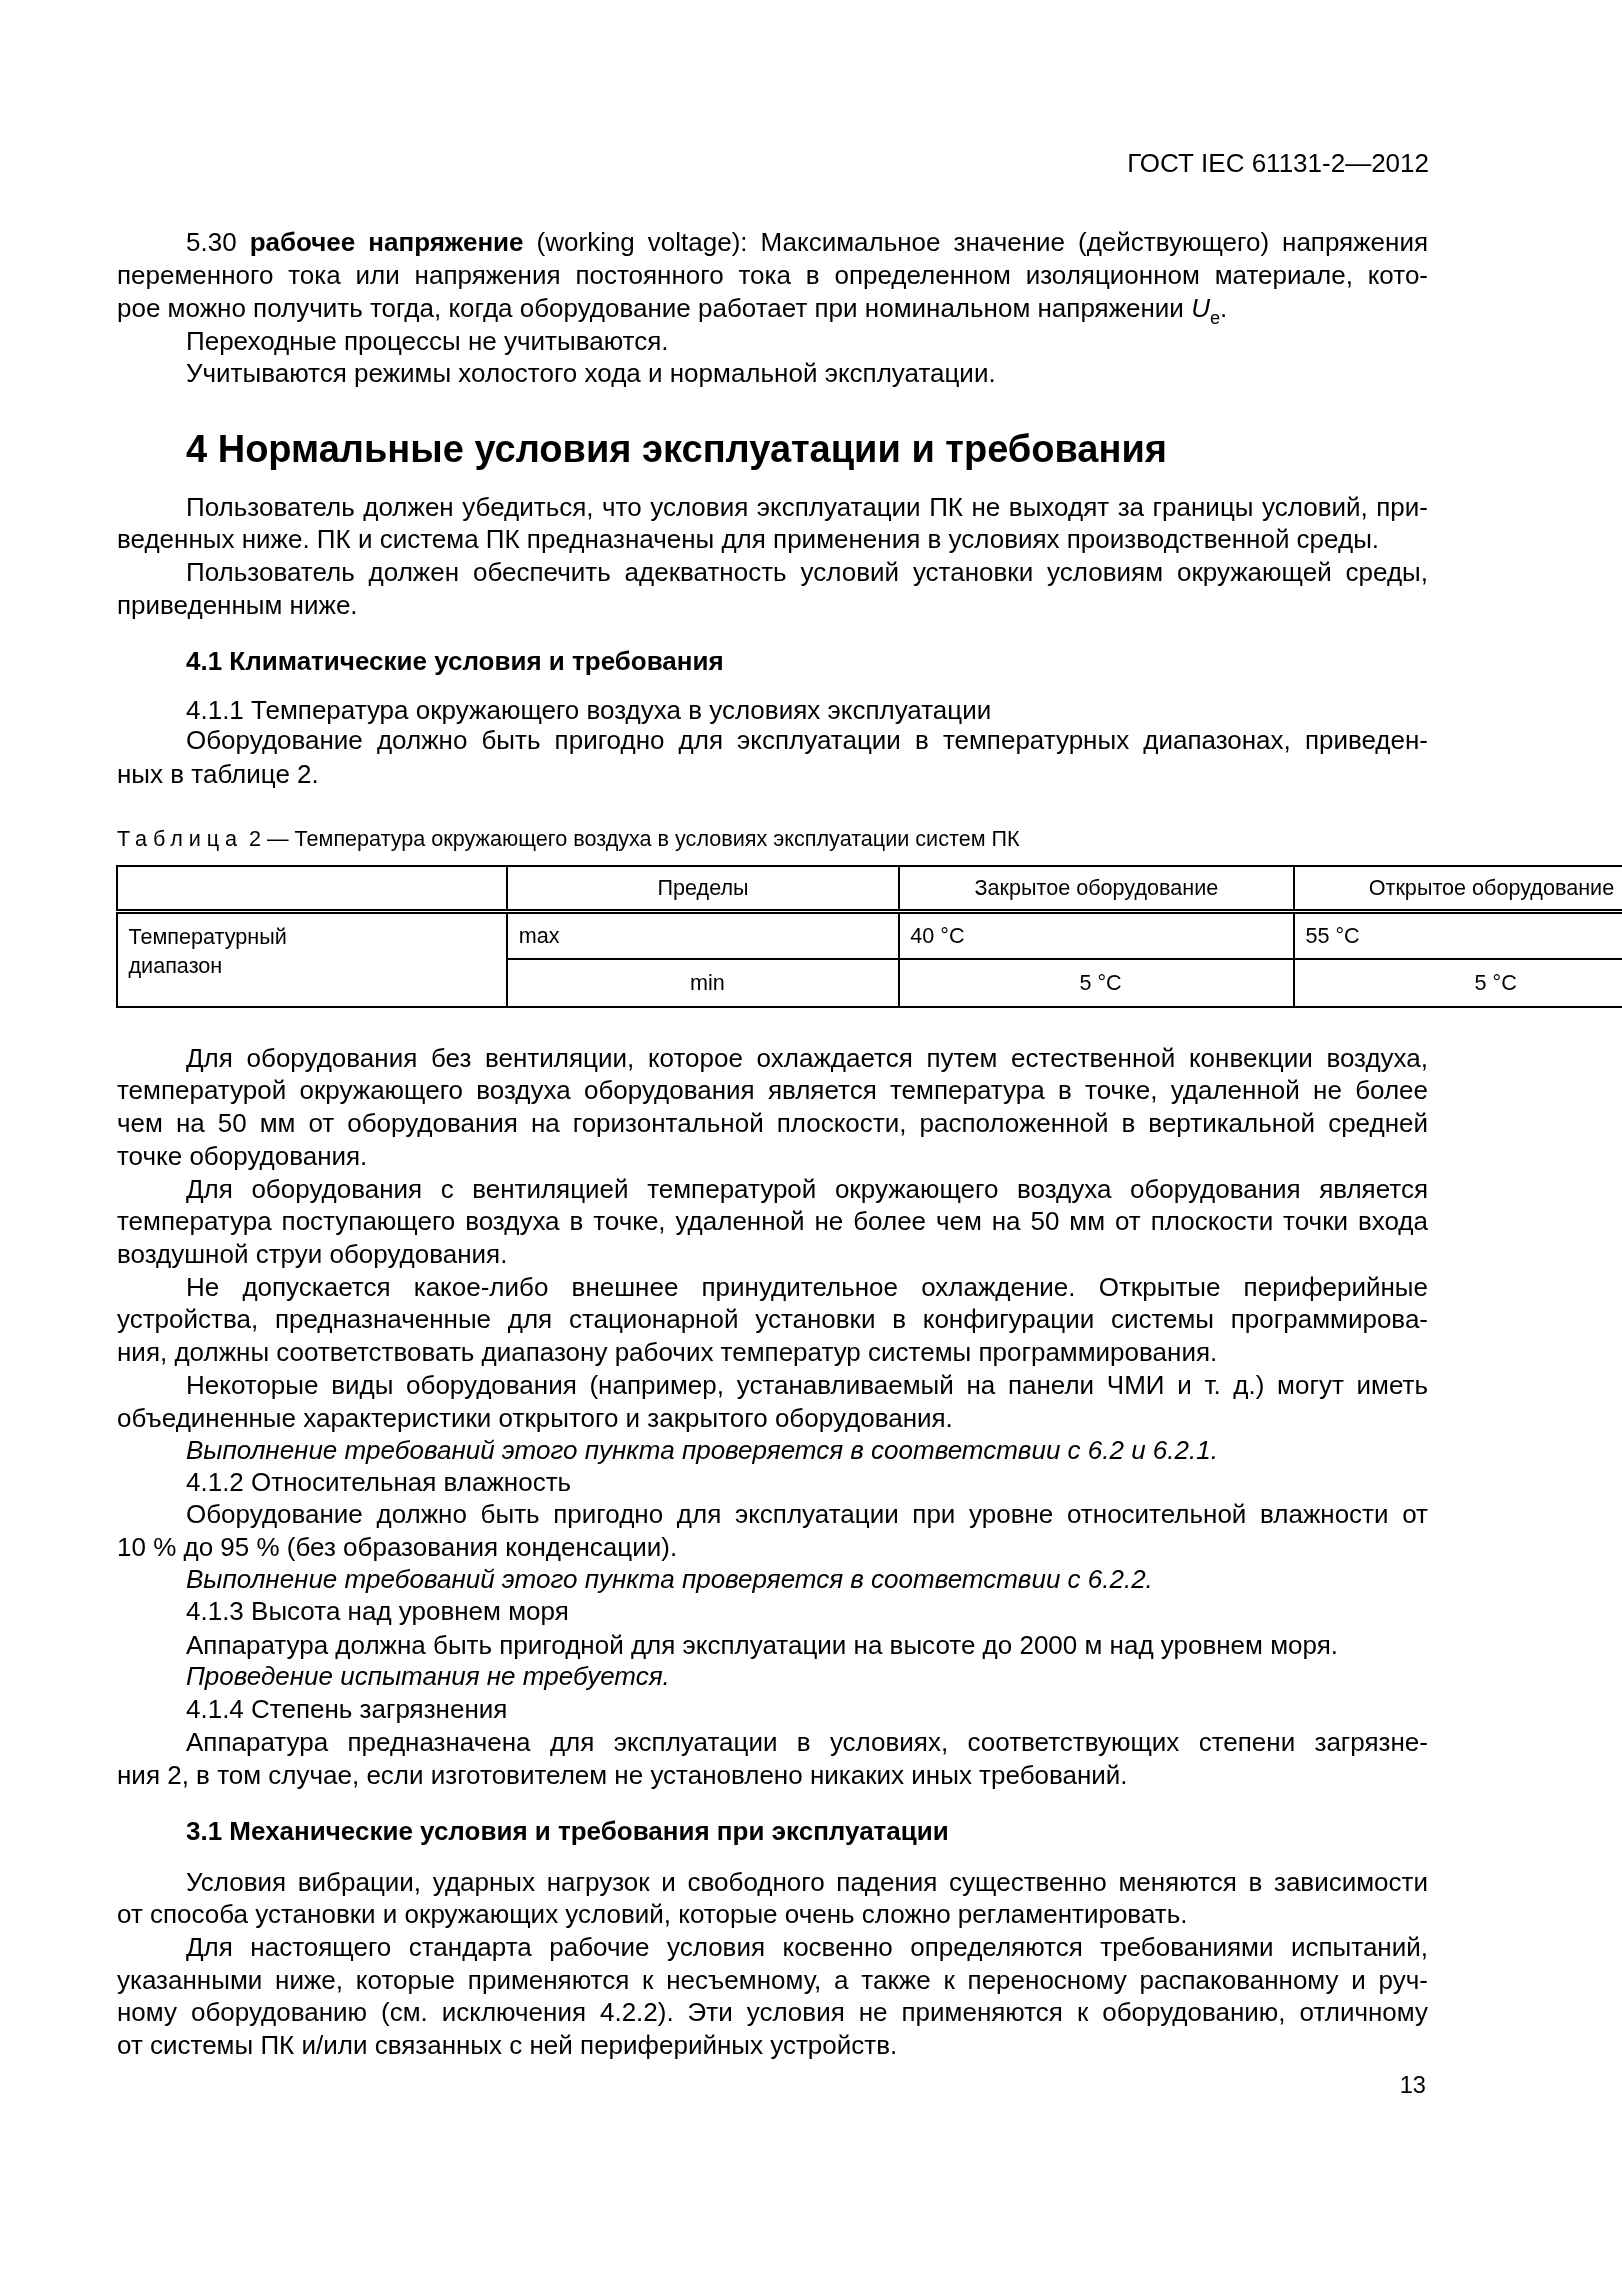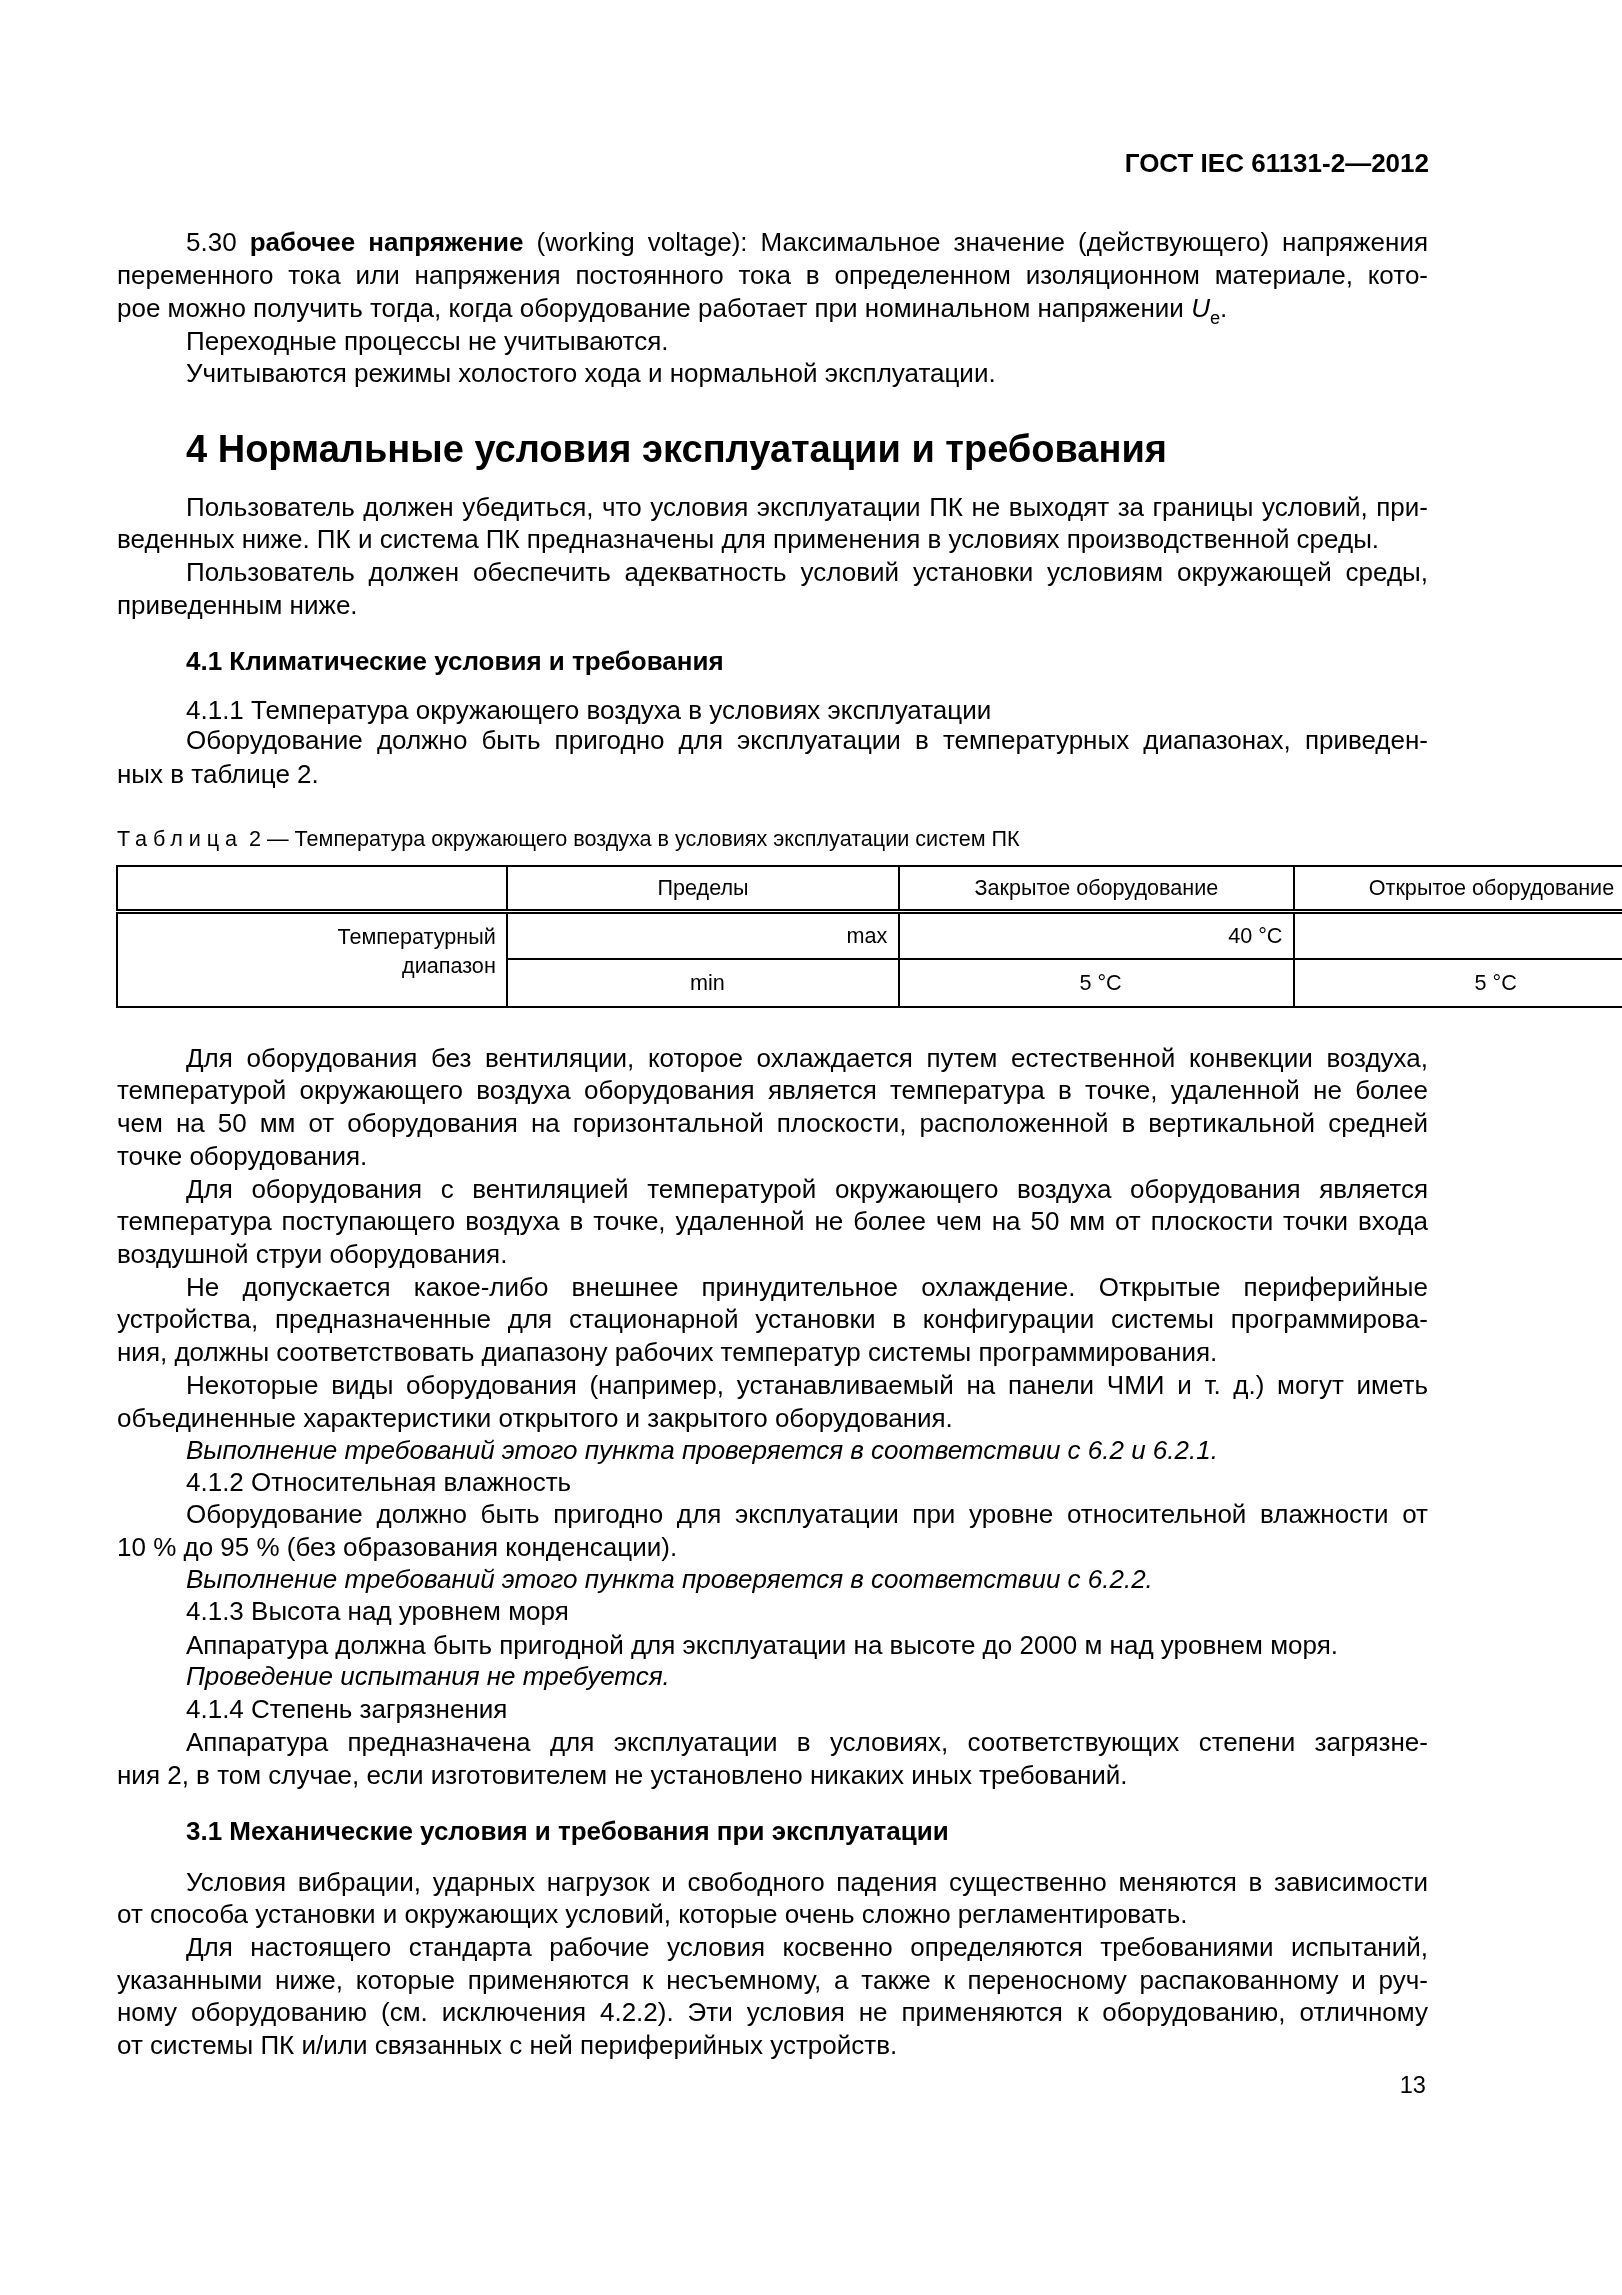--- a/index.html
+++ b/index.html
@@ -1,35 +1,35 @@
 <!DOCTYPE html>
 <html style="font-size:10.5px"><head>
 <meta charset="utf-8">
 <style>
   html, body { margin: 0; padding: 0; background: #ffffff; }
   body { width: 1623px; height: 2295px; position: relative; overflow: hidden;
          font-family: "Liberation Sans", sans-serif; color: #000; }
   .page { position: absolute; left: 0; top: 0; width: 1623px; height: 2295px; background: #fff; }
-  .hdr { position: absolute; right: 194px; top: 148px; font-size: 26px; font-weight: bold; line-height: 31px; white-space: nowrap; }
+  .hdr { position: absolute; right: 194px; top: 148px; font-size: 26px; font-weight: normal; line-height: 31px; white-space: nowrap; }
   .line { position: absolute; left: 117px; width: 1311px; font-size: 26px; line-height: 33px; height: 33px;
           white-space: nowrap; text-align: justify; text-align-last: justify; }
   .line.last { text-align-last: left; }
   .line.ind { left: 186px; width: 1242px; }
   .it { font-style: italic; }
   .b { font-weight: bold; }
   .h1 { position: absolute; left: 186px; font-size: 38px; font-weight: bold; line-height: 37px; white-space: nowrap; }
   .h2 { position: absolute; left: 186px; font-size: 26px; font-weight: bold; line-height: 33px; white-space: nowrap; }
   .caption { position: absolute; left: 117px; top: 826px; font-size: 21.6px; line-height: 26px; white-space: nowrap; }
   .caption .spaced { letter-spacing: 5.9px; }
   .sub { font-size: 18.3px; position: relative; top: 6.5px; }
   table.t2 { position: absolute; left: 116px; top: 865px; width: 1574px; border-collapse: collapse;
              font-size: 21.6px; }
   table.t2 td { border: 2px solid #000; padding: 0 10.5px; vertical-align: middle; }
   table.t2 tr.head td { height: 42px; text-align: center; border-bottom: 5.2px double #000; }
-  table.t2 tr.r1 td { height: 44px; text-align: right; }
+  table.t2 tr.r1 td { height: 44px; text-align: left; }
   table.t2 tr.r2 td { height: 46px; text-align: center; padding-left: 19px; }
   table.t2 td.rowhead { text-align: left; vertical-align: top; padding-top: 7.9px; line-height: 29px; }
   .pnum { position: absolute; right: 197px; top: 2072px; font-size: 23.6px; line-height: 26px; }
 </style>
 </head>
 <body>
 
 <div class="page">
 
   <div class="hdr">ГОСТ IEC 61131-2—2012</div>

